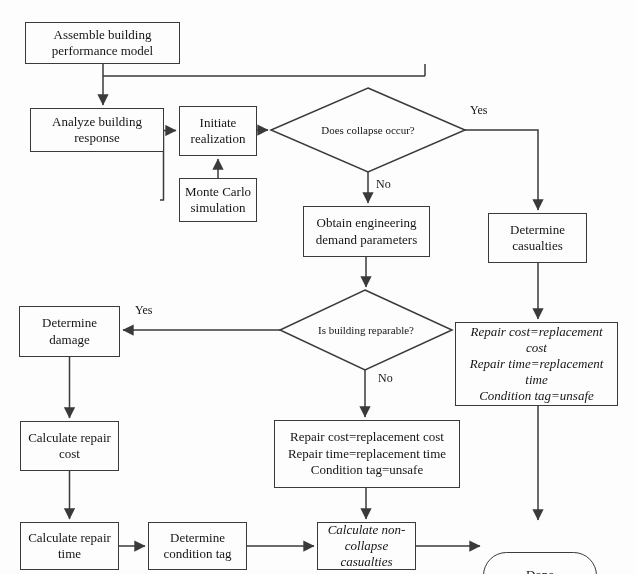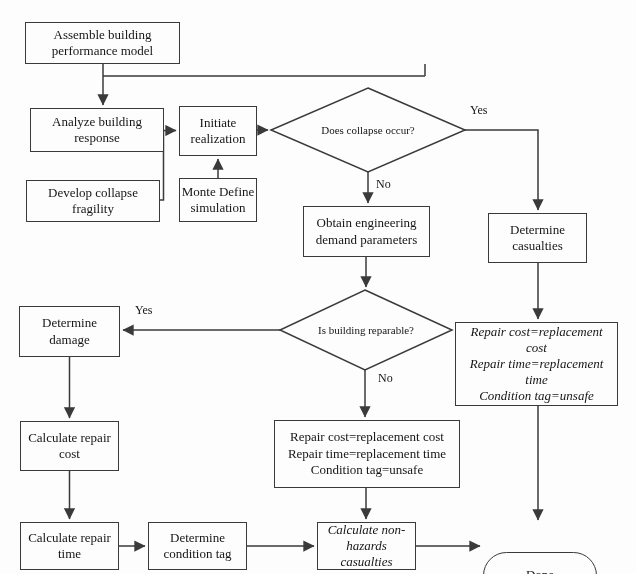--- a/index.html
+++ b/index.html
@@ -67,24 +67,22 @@
   <div class="node" style="left:25px;top:22px;width:155px;height:42px">Assemble building
 performance model</div>
 
 
   <div class="node" style="left:30px;top:108px;width:134px;height:44px">Analyze building
 response</div>
 
   <div class="node" style="left:179px;top:106px;width:78px;height:50px">Initiate
 realization</div>
 
-  <div class="node" style="left:26px;top:180px;width:134px;height:42px">Develop collapse
-fragility</div>
 
-  <div class="node" style="left:179px;top:178px;width:78px;height:44px">Monte Define
+  <div class="node" style="left:179px;top:178px;width:78px;height:44px">Monte Carlo
 simulation</div>
 
   <div class="node" style="left:303px;top:206px;width:127px;height:51px">Obtain engineering
 demand parameters</div>
 
   <div class="node" style="left:488px;top:213px;width:99px;height:50px">Determine
 casualties</div>
 
   <div class="node tight" style="left:455px;top:322px;width:163px;height:84px">Repair cost=replacement
 cost
@@ -102,21 +100,21 @@
   <div class="node" style="left:20px;top:421px;width:99px;height:50px">Calculate repair
 cost</div>
 
   <div class="node" style="left:20px;top:522px;width:99px;height:48px">Calculate repair
 time</div>
 
   <div class="node" style="left:148px;top:522px;width:99px;height:48px">Determine
 condition tag</div>
 
   <div class="node tight" style="left:317px;top:522px;width:99px;height:48px">Calculate non-
-hazards
+collapse
 casualties</div>
 
   <div class="node stadium" style="left:483px;top:552px;width:114px;height:47px">Done</div>
 
   <div class="dtext" style="left:271px;top:112px;width:194px;height:36px">Does collapse occur?</div>
 
   <div class="dtext" style="left:280px;top:312px;width:172px;height:36px">Is building reparable?</div>
 
   <div class="edge-label" style="left:470px;top:103px">Yes</div>
 

